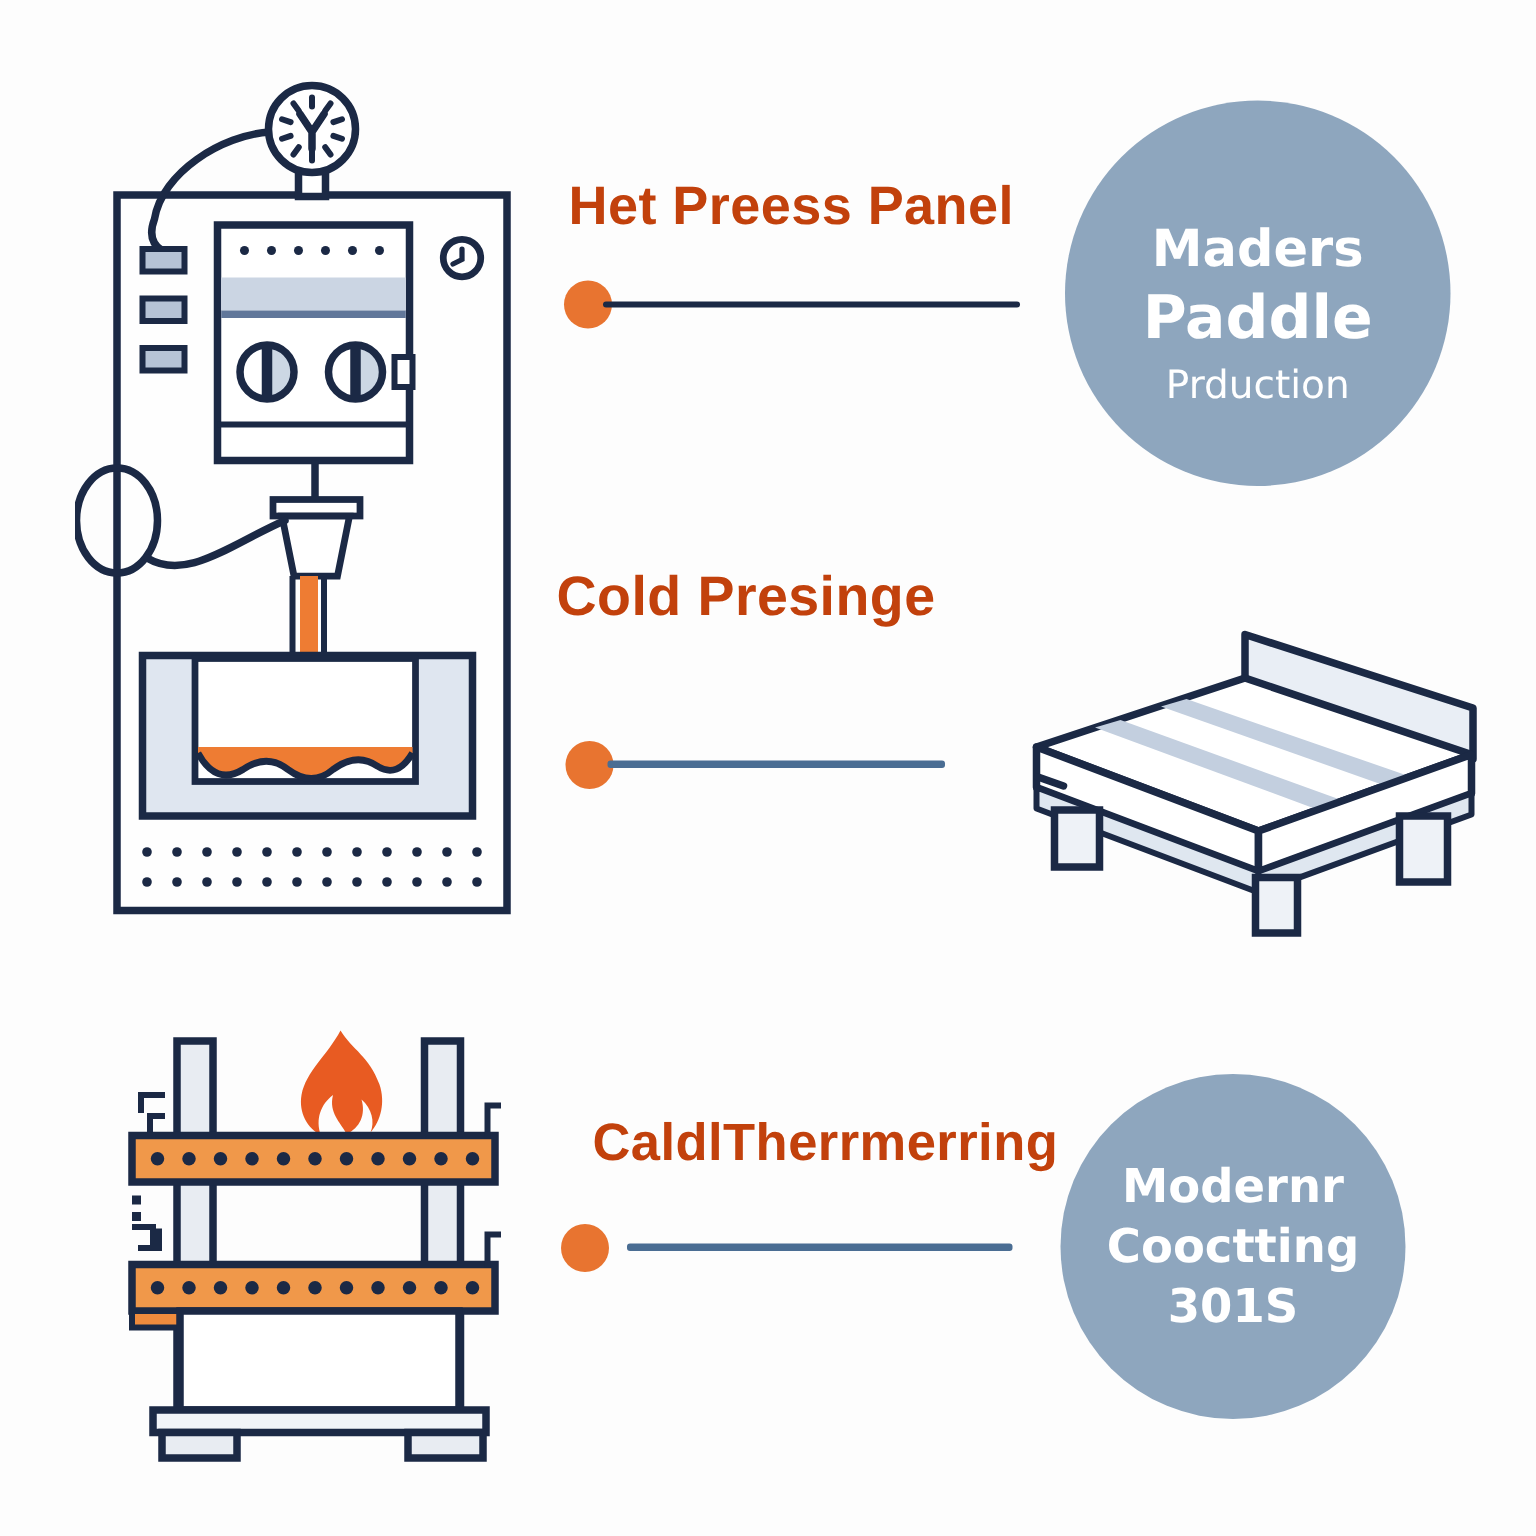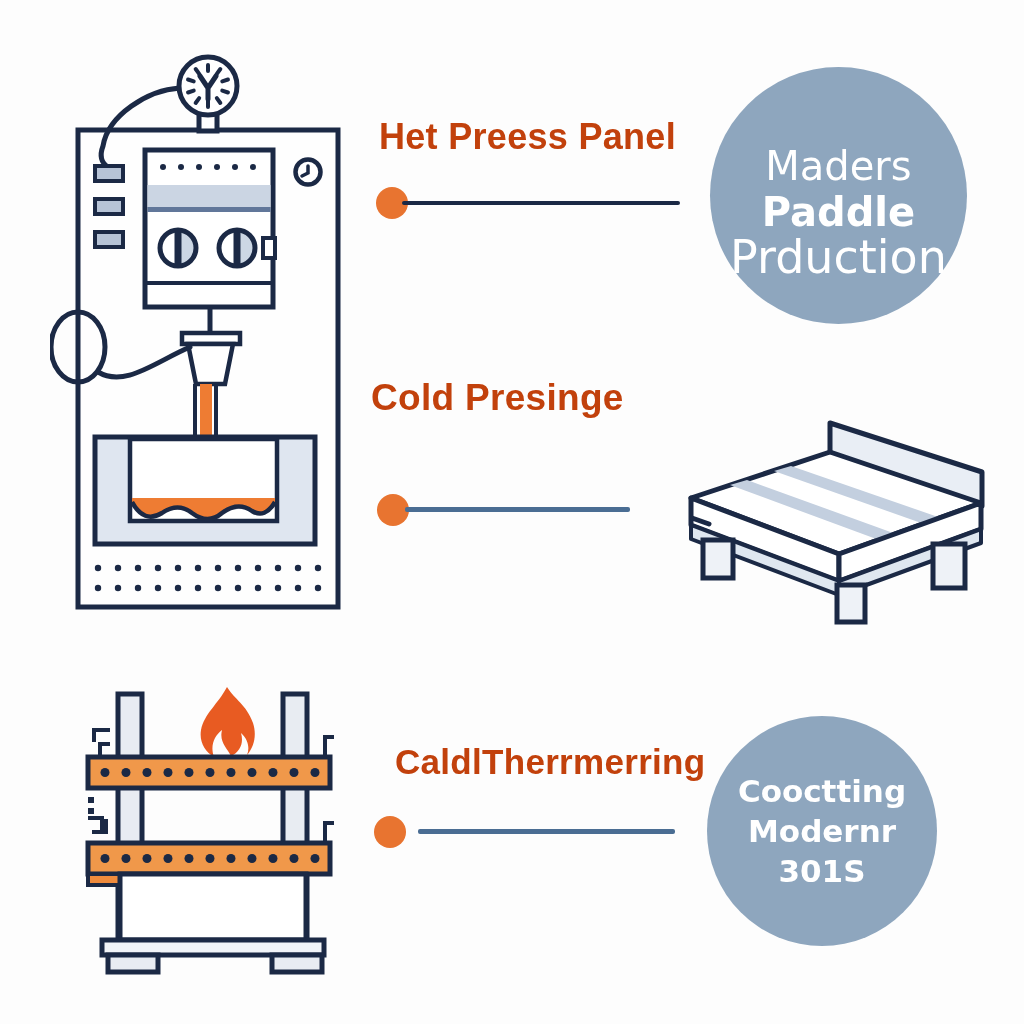--- a/index.html
+++ b/index.html
@@ -15,23 +15,23 @@
   #dot2{left:377px;top:494px;}
   #dot3{left:374px;top:816px;}
   .connector{position:absolute;border-radius:2px;}
   #line1{left:402px;top:201px;width:278px;height:4px;background:#1b2945;}
   #line2{left:405px;top:507px;width:225px;height:5px;background:#4a6d93;}
   #line3{left:418px;top:829px;width:257px;height:5px;background:#4a6d93;}
   .bubble{position:absolute;border-radius:50%;background:#8ea6be;display:flex;flex-direction:column;
           justify-content:center;align-items:center;color:#ffffff;text-align:center;
           font-family:"DejaVu Sans",sans-serif;}
   #bubble1{left:710px;top:67px;width:257px;height:257px;}
-  #bubble1 .b-line1{font-size:40px;line-height:45px;font-weight:normal;margin-top:32px;}
+  #bubble1 .b-line1{font-size:34px;line-height:45px;font-weight:bold;margin-top:32px;}
   #bubble1 .b-line2{font-size:40px;line-height:46px;font-weight:bold;}
-  #bubble1 .b-line3{font-size:46px;line-height:45px;font-weight:normal;}
+  #bubble1 .b-line3{font-size:26px;line-height:45px;font-weight:normal;}
   #bubble2{left:707px;top:716px;width:230px;height:230px;}
   #bubble2 div{font-size:31px;line-height:40px;font-weight:bold;}
   svg{display:block;}
 </style>
 </head>
 <body>
 
 <div id="stage">
 
   <svg class="abs" style="left:50px;top:40px;" width="305" height="575" viewBox="0 0 305 575">
@@ -241,18 +241,18 @@
     <rect x="24" y="258" width="222" height="15" fill="#f1f4f8" stroke="#1b2945" stroke-width="5"></rect>
     <rect x="30" y="273" width="50" height="17" fill="#e8ecf2" stroke="#1b2945" stroke-width="5"></rect>
     <rect x="194" y="273" width="50" height="17" fill="#e8ecf2" stroke="#1b2945" stroke-width="5"></rect>
   </svg>
 
   <div class="row-title" id="row3-title">CaldlTherrmerring</div>
   <div class="dot" id="dot3"></div>
   <div class="connector" id="line3"></div>
 
   <div class="bubble" id="bubble2">
+    <div>Modernr</div>
     <div>Cooctting</div>
-    <div>Modernr</div>
     <div>301S</div>
   </div>
 
 </div>
 
 </body></html>

